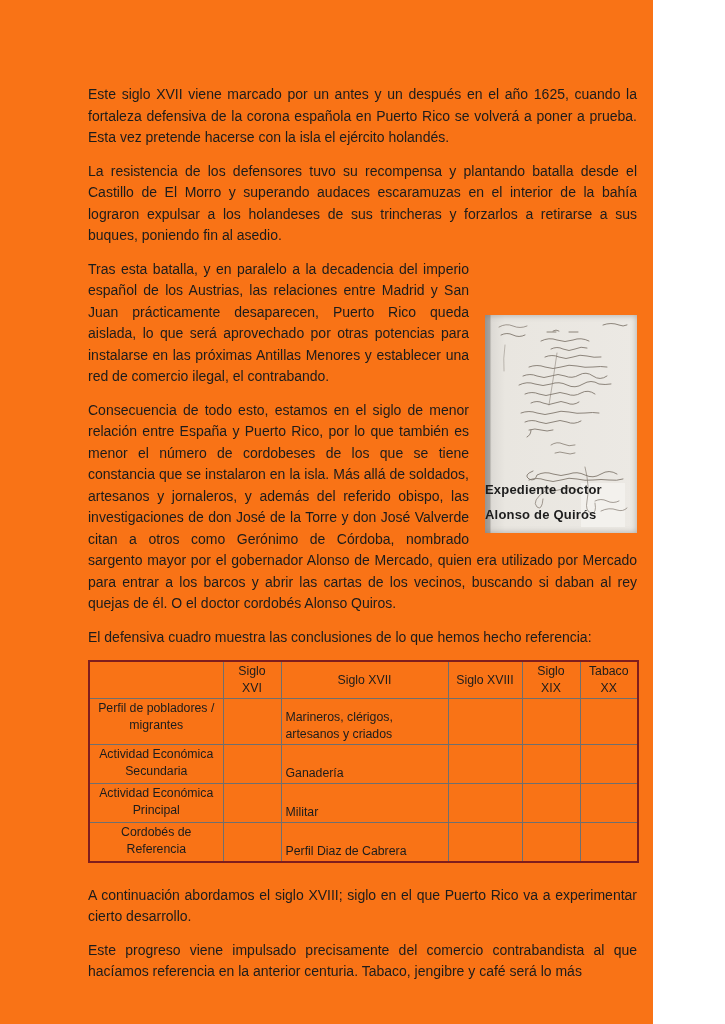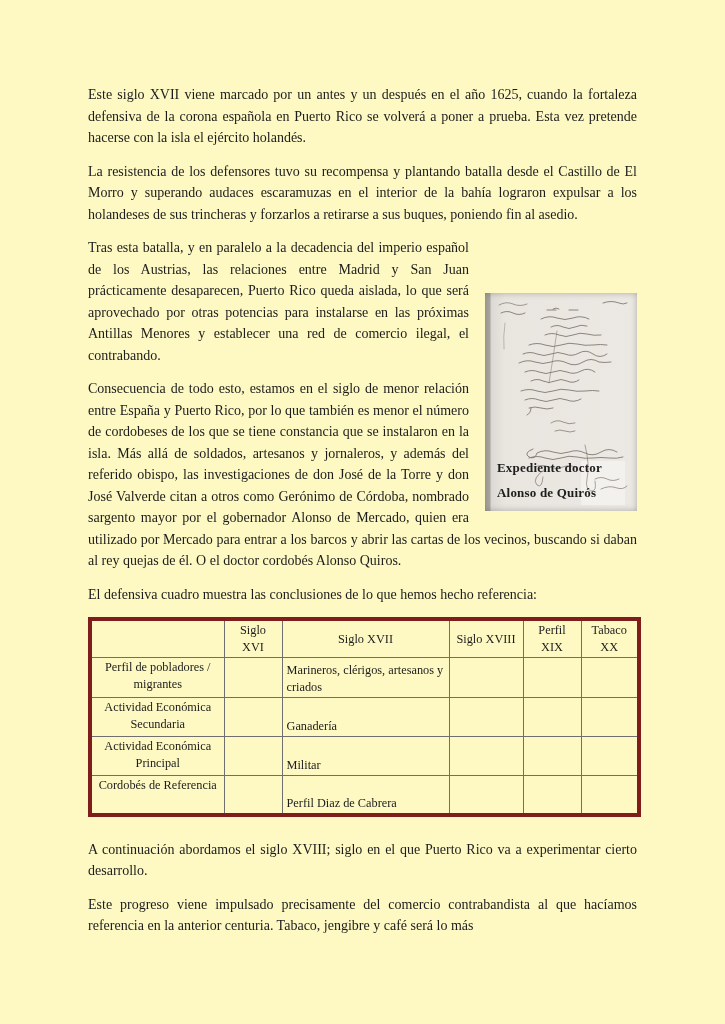--- a/index.html
+++ b/index.html
@@ -2,24 +2,24 @@
 <html lang="es"><head>
 <meta charset="utf-8">
 <style>
   html, body {
     margin: 0;
     padding: 0;
     background: #ffffff;
   }
   .page {
     position: relative;
-    width: 725px;
+    width: 653px;
     height: 1024px;
-    background: #fef9c3;
-    font-family: Liberation Serif, serif;
+    background: #f97316;
+    font-family: Liberation Sans, sans-serif;
     color: #1c1c1c;
     overflow: hidden;
   }
   .content {
     position: absolute;
     left: 88px;
     top: 84px;
     width: 549px;
   }
   .content p {
@@ -37,53 +37,53 @@
     width: 152px;
     height: 218px;
     margin: 56px 0 8px 16px;
     position: relative;
     background: linear-gradient(90deg, #a9a5a0 0px, #a9a5a0 5px, #dcd9d4 6px, #e9e6e0 20px, #ece9e4 100%);
     box-shadow: inset 0 0 6px rgba(90,85,80,0.45);
   }
   .figure svg { display: block; }
   .fig-caption {
     position: absolute;
-    left: 12px;
+    left: 0;
     bottom: 6px;
     font-weight: bold;
     font-size: 13px;
     line-height: 25px;
     color: #1d1d1d;
     letter-spacing: 0.2px;
     white-space: nowrap;
   }
   
   table.conclusions {
     width: 549px;
     table-layout: fixed;
     border-collapse: collapse;
-    border: 4px solid #7f1d1d;
+    border: 2px solid #7f1d1d;
     margin: 7px 0 22px 0;
   }
   table.conclusions th,
   table.conclusions td {
     border: 1px solid #6f6f6f;
     padding: 1px 4px;
     font-size: 12.3px;
     line-height: 17px;
     font-weight: normal;
     overflow: hidden;
   }
   table.conclusions thead tr { height: 24px; }
   table.conclusions tbody tr { height: 39px; }
   table.conclusions th { text-align: center; vertical-align: middle; }
   td.cell-label { text-align: center; vertical-align: top; padding-top: 2px; }
   td.cell-label.center { }
   td.cell-value { text-align: left; vertical-align: bottom; padding-bottom: 3px; }
-  td.cell-value.top { vertical-align: top; padding-top: 4px; }
+  td.cell-value.top { vertical-align: top; padding-top: 10px; }
 </style>
 </head>
 <body>
 
 <div class="page">
   <div class="content">
 
     <p>Este siglo XVII viene marcado por un antes y un después en el año 1625, cuando la fortaleza defensiva de la corona española en Puerto Rico se volverá a poner a prueba. Esta vez pretende hacerse con la isla el ejército holandés.</p>
 
     <p>La resistencia de los defensores tuvo su recompensa y plantando batalla desde el Castillo de El Morro y superando audaces escaramuzas en el interior de la bahía lograron expulsar a los holandeses de sus trincheras y forzarlos a retirarse a sus buques, poniendo fin al asedio.</p>
@@ -138,21 +138,21 @@
         <col style="width:74px">
         <col style="width:58px">
         <col style="width:58px">
       </colgroup>
       <thead>
         <tr>
           <th></th>
           <th>Siglo XVI</th>
           <th>Siglo XVII</th>
           <th>Siglo XVIII</th>
-          <th>Perfil XIX</th>
+          <th>Siglo XIX</th>
           <th>Tabaco XX</th>
         </tr>
       </thead>
       <tbody>
         <tr>
           <td class="cell-label">Perfil de pobladores / migrantes</td>
           <td class="cell-value"></td>
           <td class="cell-value top">Marineros, clérigos, artesanos y criados</td>
           <td class="cell-value"></td>
           <td class="cell-value"></td>

